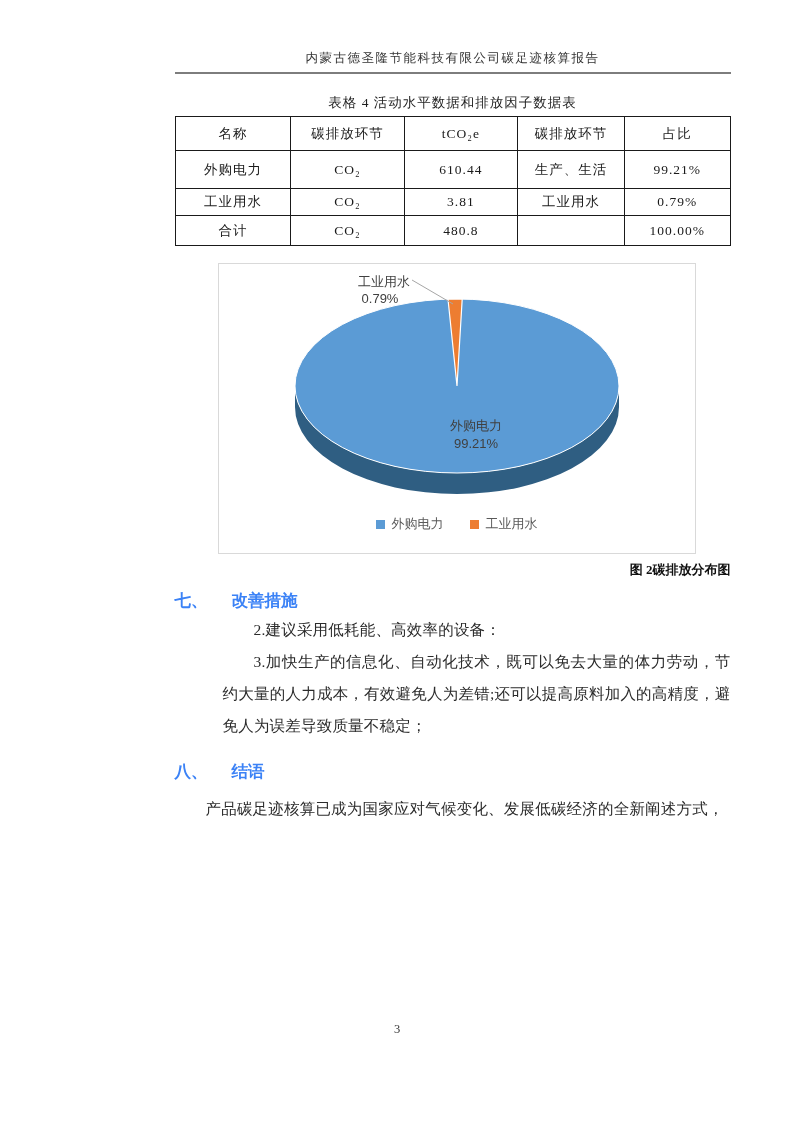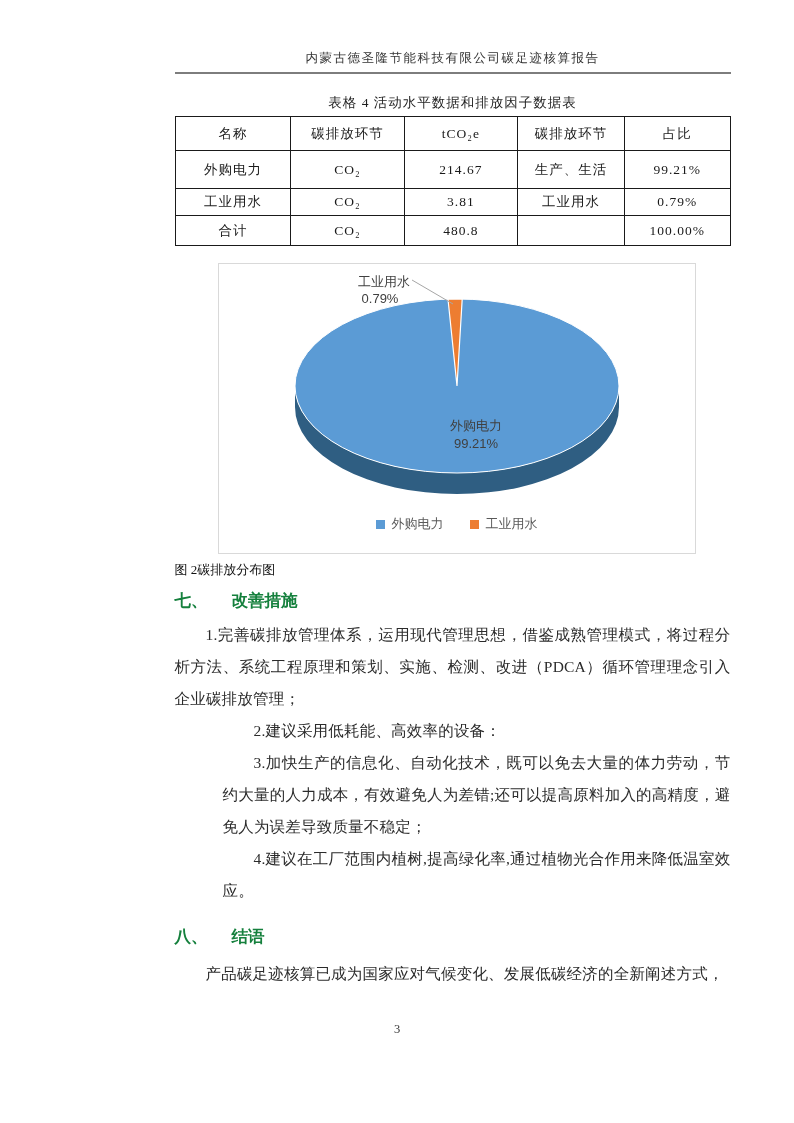--- a/index.html
+++ b/index.html
@@ -39,26 +39,26 @@
   .chart-frame svg { position:absolute; left:0; top:0; }
   .legend {
     position:absolute; left:0; right:0; top:251px; display:flex;
     justify-content:center; align-items:center; gap:26px;
     font-family:"Liberation Sans","DejaVu Sans",sans-serif;
     font-size:13px; color:#595959;
   }
   .legend-item { display:flex; align-items:center; }
   .swatch { width:9px; height:9px; display:inline-block; margin-right:7px; }
 
-  .fig-caption { margin-top:7px; text-align:left; font-weight:normal; font-size:13px; color:#111; }
+  .fig-caption { margin-top:7px; text-align:right; font-weight:bold; font-size:13px; color:#111; }
 
   .intro { margin-top:6px; font-size:15.5px; line-height:32px; color:#2b2b2b; }
   .intro .l1 { text-indent:2em; text-align:justify; text-align-last:justify; }
 
-  .sec-heading { margin-top:9px; font-size:16.5px; font-weight:bold; color:#15803d; line-height:26px; }
+  .sec-heading { margin-top:9px; font-size:16.5px; font-weight:bold; color:#3b82f6; line-height:26px; }
   .sec-heading .sec-num { margin-right:24px; }
 
   .para {
     margin-top:5px; font-size:15.5px; line-height:32px; letter-spacing:0.2px;
     text-indent:2em; text-align:justify; color:#2b2b2b;
   }
   .para.tight { margin-top:0;margin-left:48px; }
 
   .page-number {
     position:absolute; left:0; right:0; top:1022px; text-align:center;
@@ -92,21 +92,21 @@
           <th>碳排放环节</th>
           <th>tCO₂e</th>
           <th>碳排放环节</th>
           <th>占比</th>
         </tr>
       </thead>
       <tbody>
         <tr class="r-1">
           <td>外购电力</td>
           <td>CO₂</td>
-          <td>214.67</td>
+          <td>610.44</td>
           <td>生产、生活</td>
           <td>99.21%</td>
         </tr>
         <tr class="r-2">
           <td>工业用水</td>
           <td>CO₂</td>
           <td>3.81</td>
           <td>工业用水</td>
           <td>0.79%</td>
         </tr>
@@ -149,24 +149,22 @@
       </div>
     </div>
 
     <div class="fig-caption">图 2碳排放分布图</div>
 
 
     <div class="sec-heading">
       <span class="sec-num">七、</span><span>改善措施</span>
     </div>
 
-    <div class="para">1.完善碳排放管理体系，运用现代管理思想，借鉴成熟管理模式，将过程分析方法、系统工程原理和策划、实施、检测、改进（PDCA）循环管理理念引入企业碳排放管理；</div>
     <div class="para tight">2.建议采用低耗能、高效率的设备：</div>
     <div class="para tight">3.加快生产的信息化、自动化技术，既可以免去大量的体力劳动，节约大量的人力成本，有效避免人为差错;还可以提高原料加入的高精度，避免人为误差导致质量不稳定；</div>
-    <div class="para tight">4.建议在工厂范围内植树,提高绿化率,通过植物光合作用来降低温室效应。</div>
 
     <div class="sec-heading" style="margin-top:17px;">
       <span class="sec-num">八、</span><span>结语</span>
     </div>
 
     <div class="para" style="margin-top:8px;">产品碳足迹核算已成为国家应对气候变化、发展低碳经济的全新阐述方式，</div>
 
   </div>
 
   <div class="page-number">3</div>

